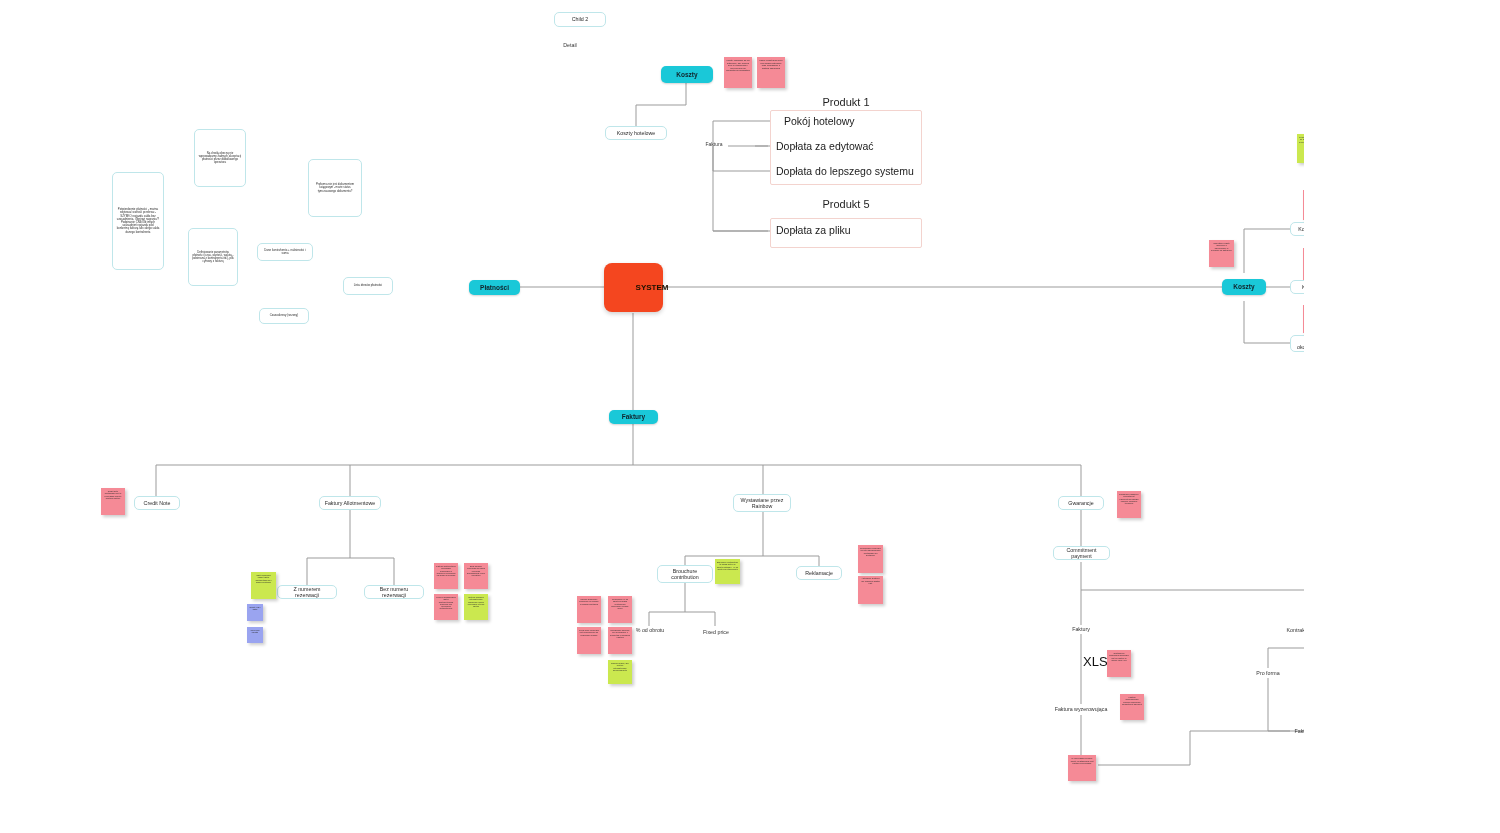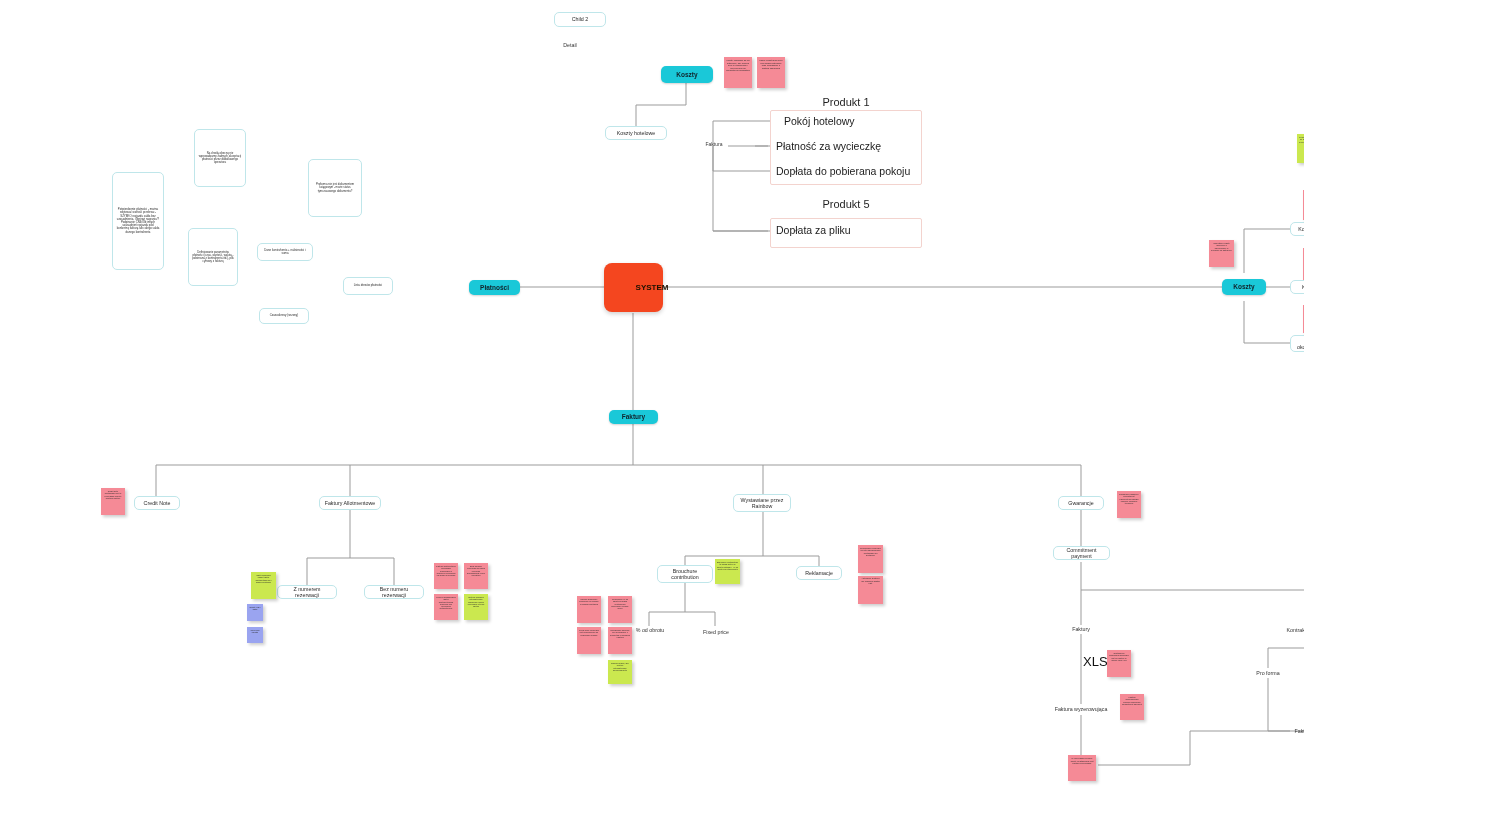--- a/index.html
+++ b/index.html
@@ -201,24 +201,24 @@
   </div>
 
   <div class="frame" style="left:770px;top:110px;width:152px;height:75px;"></div>
   <div class="frame-title" style="left:770px;top:96px;width:152px;">
     <span>Produkt 1</span>
   </div>
   <div class="prod-item" style="left:772px;top:115px;margin-left:12px;">
     <span>Pokój hotelowy</span>
   </div>
   <div class="prod-item" style="left:776px;top:140px;">
-    <span>Płatność za wycieczkę</span>
+    <span>Dopłata za edytować</span>
   </div>
   <div class="prod-item" style="left:776px;top:165px;">
-    <span>Dopłata do pobierana pokoju</span>
+    <span>Dopłata do lepszego systemu</span>
   </div>
 
   <div class="frame" style="left:770px;top:218px;width:152px;height:30px;"></div>
   <div class="frame-title" style="left:770px;top:198px;width:152px;">
     <span>Produkt 5</span>
   </div>
   <div class="prod-item" style="left:776px;top:224px;">
     <span>Dopłata za pliku</span>
   </div>
 

